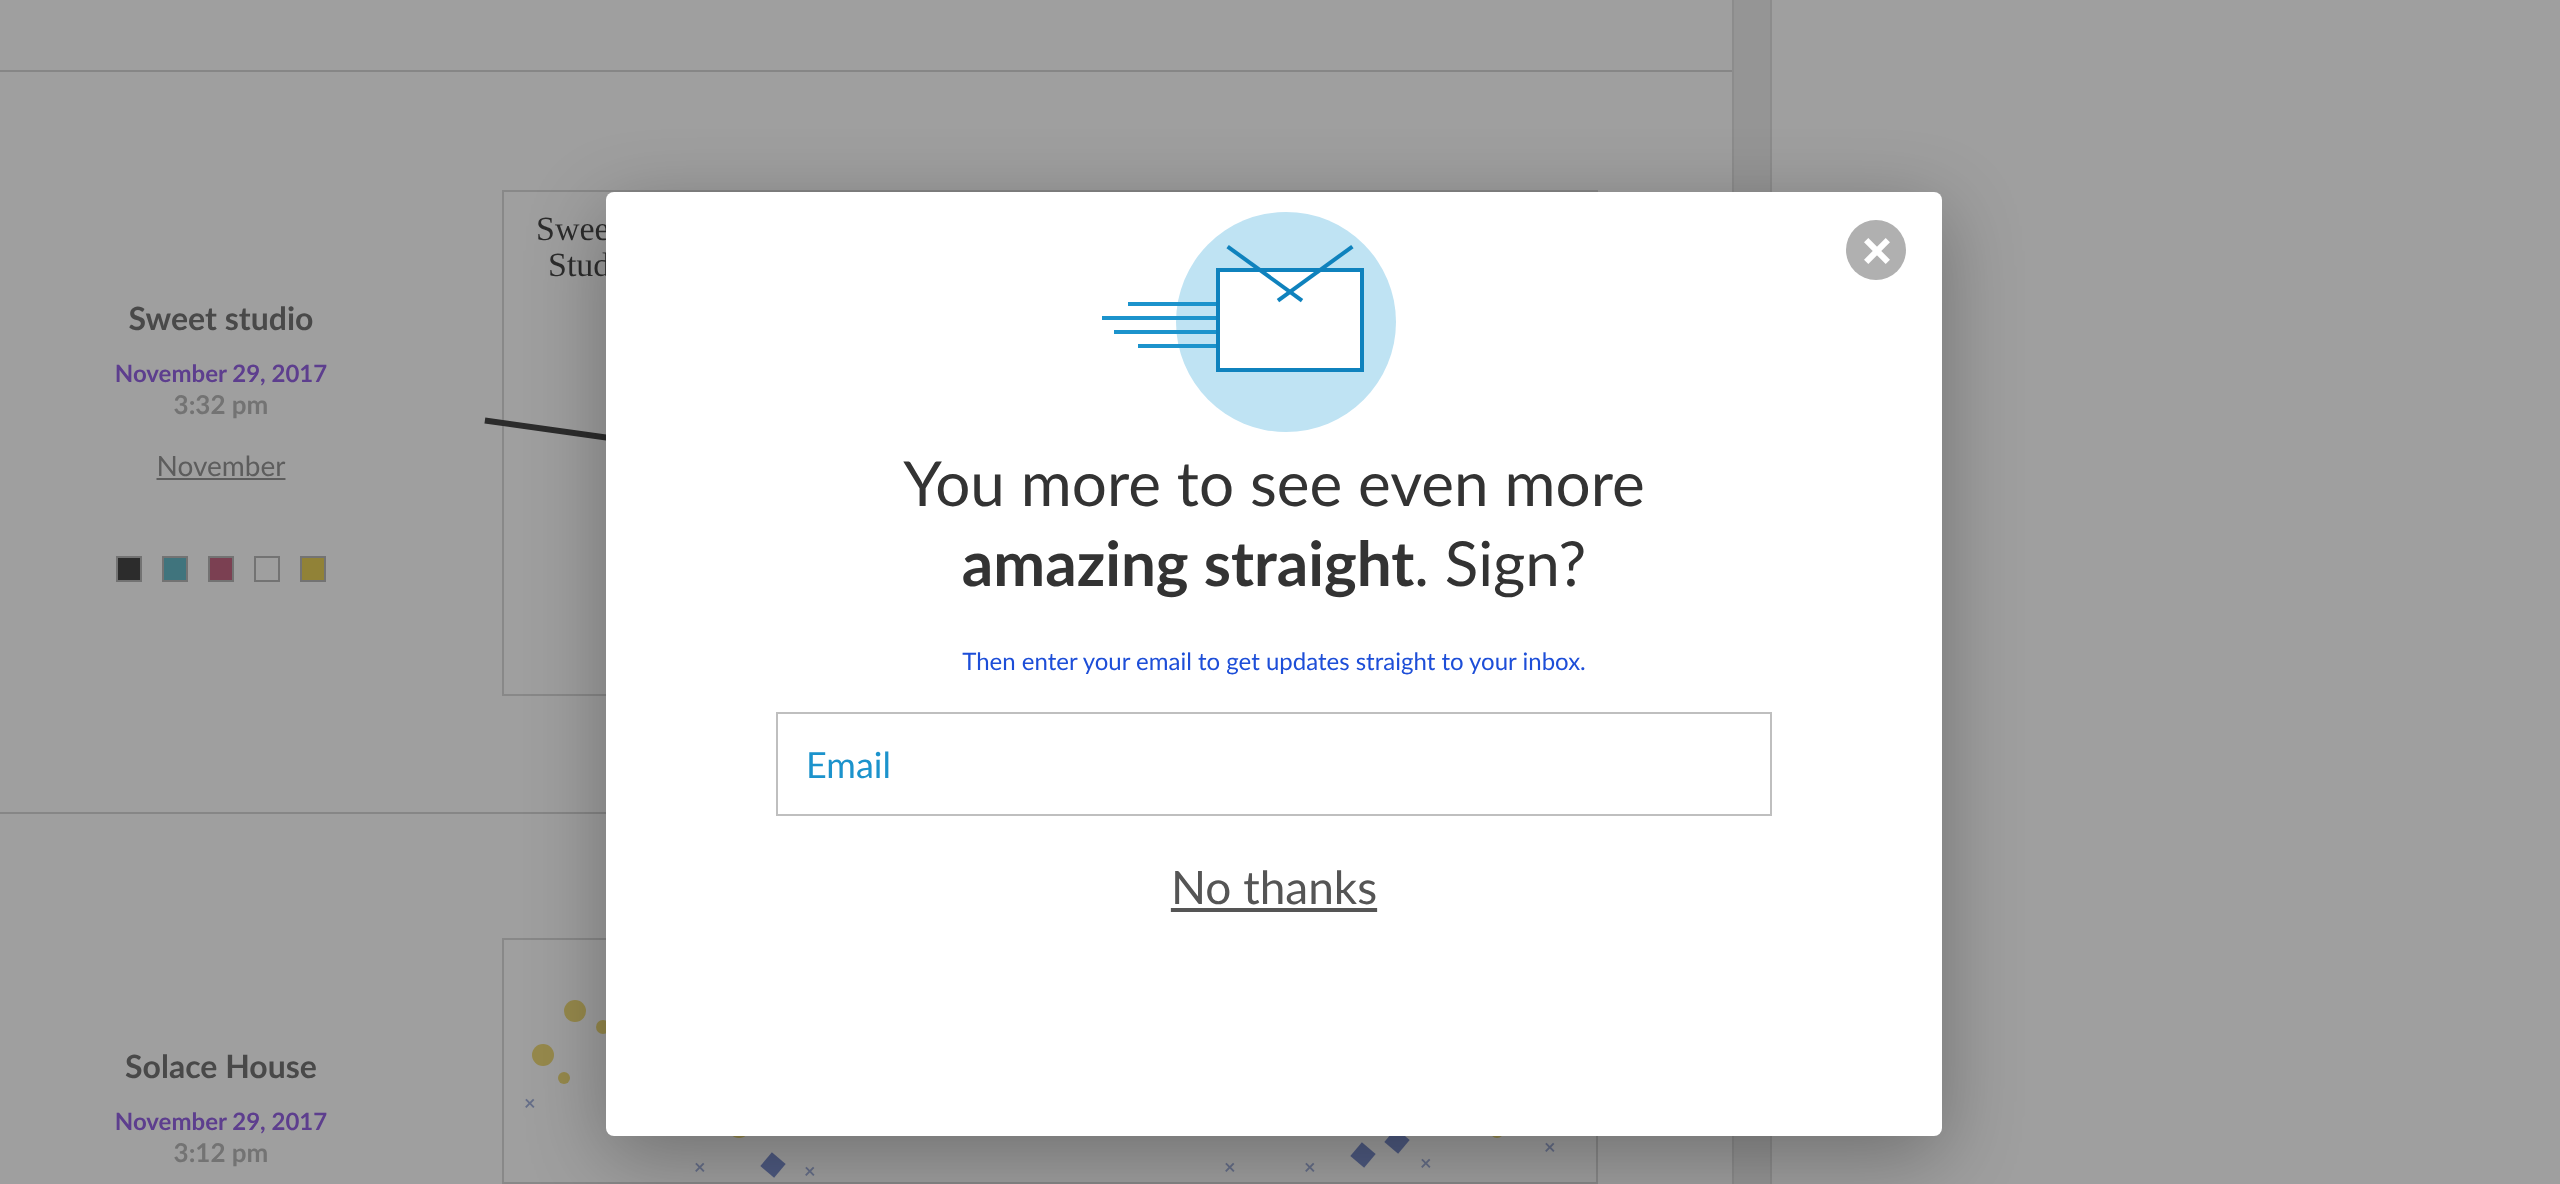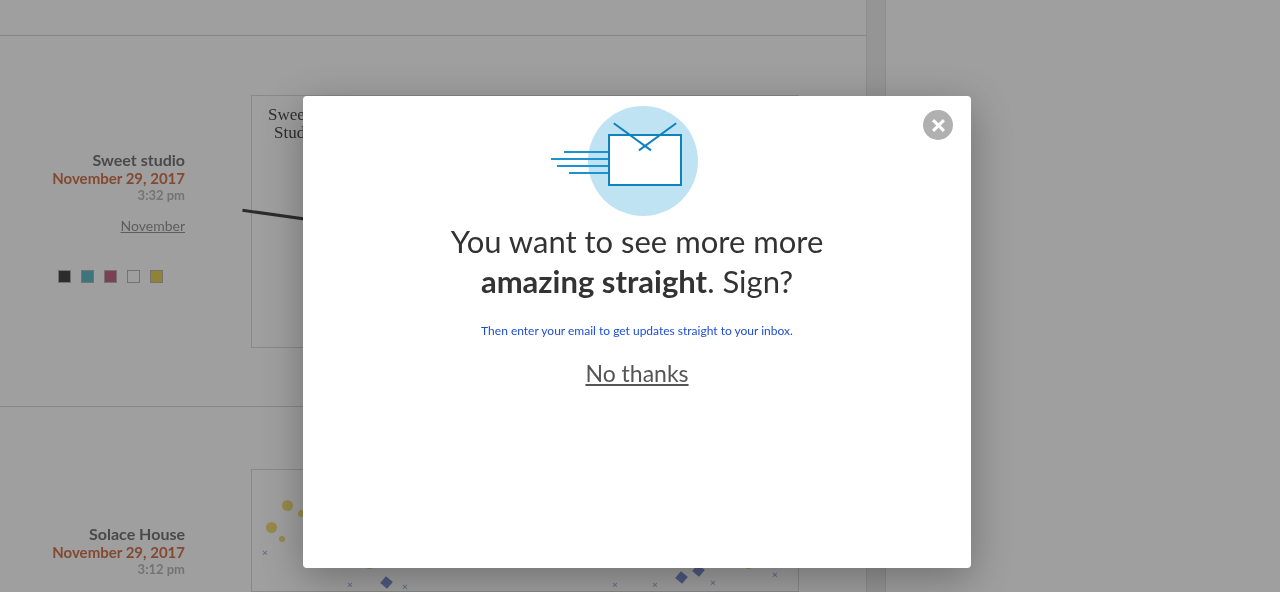--- a/index.html
+++ b/index.html
@@ -9,25 +9,25 @@
     .page { position:absolute; inset:0; }
     .feed { width:866px; height:592px; position:relative; }
     .rail { position:absolute; top:0; bottom:0; left:866px; width:20px; background:#e8e8e8; border-left:1px solid #d5d5d5; border-right:1px solid #d5d5d5; }
     .right-area { position:absolute; top:0; bottom:0; left:886px; right:0; background:#fff; }
 
     .post { width:866px; position:relative; }
 
     .post-meta {
       position:absolute;
       width:185px;
-      text-align:right;
+      text-align:center;
       padding-left:36px;
     }
     .post-title { font-size:16px; font-weight:700; color:#424242; }
-    .post-date { font-size:15px; color:#c2410c; font-weight:700; }
+    .post-date { font-size:12px; color:#6d28d9; margin-top:10px; font-weight:700; }
     .post-time { font-size:13px; color:#9e9e9e; font-weight:700; }
     .post-permalink { font-size:14px; color:#6e6e6e; text-decoration:underline; margin-top:14px; display:inline-block; }
 
     .swatches { margin-top:36px; display:flex; gap:10px; justify-content:center; }
     .swatch { width:13px; height:13px; border:1px solid #9e9e9e; }
     .swatch.black { background:#000; }
     .swatch.teal  { background:#2e9fb3; }
     .swatch.pink  { background:#b02d55; }
     .swatch.white { background:#fff; }
     .swatch.yellow{ background:#e0bf1a; }
@@ -207,22 +207,23 @@
     <div class="hero-lines">
       <div style="width:45px;margin-left:20px;"></div>
       <div style="width:58px;margin-left:7px;"></div>
       <div style="width:52px;margin-left:13px;"></div>
       <div style="width:40px;margin-left:25px;"></div>
     </div>
     <div class="hero-env"></div>
   </div>
 
   <h1>
-    <span>You want to see more more</span><br>
+    <span>You more to see even more</span><br>
     <b>amazing straight</b><span>. Sign?</span>
   </h1>
 
   <div class="modal-sub">Then enter your email to get updates straight to your inbox.</div>
 
+  <input class="modal-input" type="email" placeholder="Email" style="">
 
 
   <a class="modal-nothanks">No thanks</a>
 </div>
 
 </body></html>

